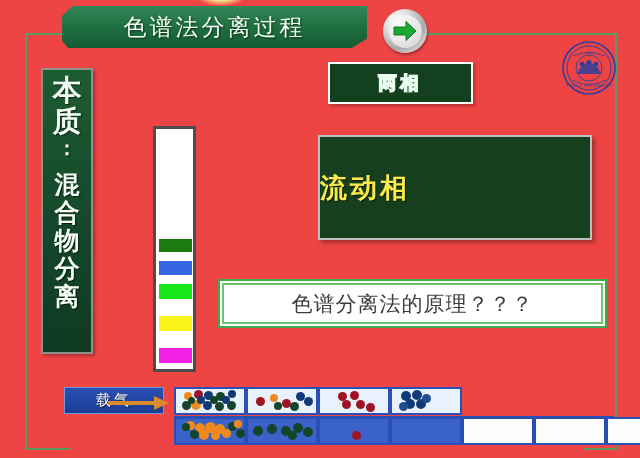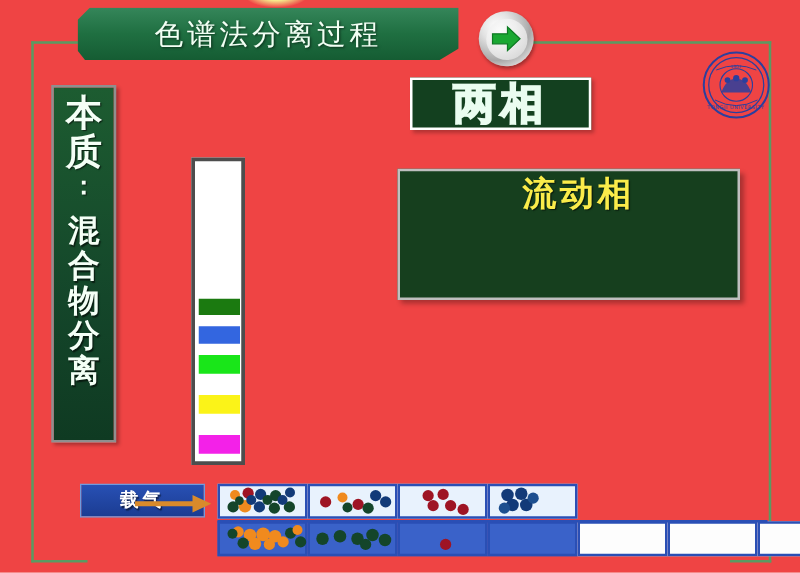--- a/index.html
+++ b/index.html
@@ -81,33 +81,32 @@
 
   
   #twophase-box{
     position:absolute;left:328px;top:62px;width:145px;height:42px;
     background:#13401f;border:2px solid #ffffff;box-sizing:border-box;
     display:flex;align-items:center;justify-content:center;
     box-shadow:2px 2px 3px rgba(0,0,0,.25);
   }
   #twophase-box .hollow{
     font-family:Liberation Mono, monospace;
-    font-size:34px;font-weight:bold;letter-spacing:4px;
+    font-size:18px;font-weight:bold;letter-spacing:4px;
     color:#13401f;
     -webkit-text-stroke:1.6px #eafdf0;
     text-shadow:0 0 1px #eafdf0;
   }
 
   
   #phases-box{
     position:absolute;left:318px;top:135px;width:274px;height:105px;
     background:#163f1e;border:2px solid #bfbfbf;box-sizing:border-box;
     box-shadow:3px 3px 4px rgba(0,0,0,.3);
-    display:flex;justify-content:center;
-    padding-left:16px;
+    display:flex;flex-direction:column;justify-content:center;
   }
   .phase-row{display:flex;align-items:baseline;white-space:nowrap;}
   .phase-row + .phase-row{margin-top:9px;}
   .ph-label{
     font-family:"DejaVu Serif","Liberation Serif",serif;
     font-size:27px;font-weight:bold;color:#fbec4a;letter-spacing:3px;
     text-shadow:1px 1px 1px rgba(0,0,0,.6);
   }
   .ph-value{
     font-family:"DejaVu Serif","Liberation Serif",serif;
@@ -134,21 +133,21 @@
   #bottom-diagram{position:absolute;left:58px;top:385px;width:560px;height:68px;}
   #legend{position:absolute;left:6px;top:2px;width:100px;height:58px;}
   .legend-cell{
     position:absolute;left:0;width:100px;height:27px;
     background:linear-gradient(180deg,#2850b4 0%,#1b3c92 100%);
     border:1px solid #6f9bdd;box-sizing:border-box;
     display:flex;align-items:center;justify-content:center;
   }
   .legend-cell .lb{
     font-family:"DejaVu Serif","Liberation Serif",serif;
-    font-size:15px;font-weight:bold;color:#ffffff;letter-spacing:3px;
+    font-size:15px;font-weight:normal;color:#ffffff;letter-spacing:3px;
     text-shadow:1px 1px 1px rgba(0,0,0,.55);
   }
   #carrier-arrow{position:absolute;left:44px;top:8px;}
 
   #tube{position:absolute;left:116px;top:2px;width:440px;height:59px;}
   .cell{position:absolute;top:0;height:100%;box-sizing:border-box;border:2px solid #2a4fb5;}
   .cell.top{background:#e8f2fd;}
   .cell.bot{background:#3a62c9;}
   .cell.empty{background:#fdfdfd;}
   .dot{position:absolute;border-radius:50%;}
@@ -223,20 +222,23 @@
   <div id="twophase-box">
     <span class="hollow nosel">两相</span>
   </div>
 
   <div id="phases-box">
     <div class="phase-row">
       <span class="ph-label nosel">流动相</span>
     </div>
   </div>
 
+  <div id="question-box">
+    <span class="q nosel">色谱分离法的原理？？？</span>
+  </div>
 
   <div id="bottom-diagram">
     <div id="legend">
       <div class="legend-cell" style="top:0;">
         <span class="lb nosel">载气</span>
       </div>
       <svg id="carrier-arrow" width="62" height="16" viewBox="0 0 62 16">
         <path d="M0 6 L46 6 L46 1 L61 8 L46 15 L46 10 L0 10 Z" fill="#d98a2b"></path>
       </svg>
     </div>

